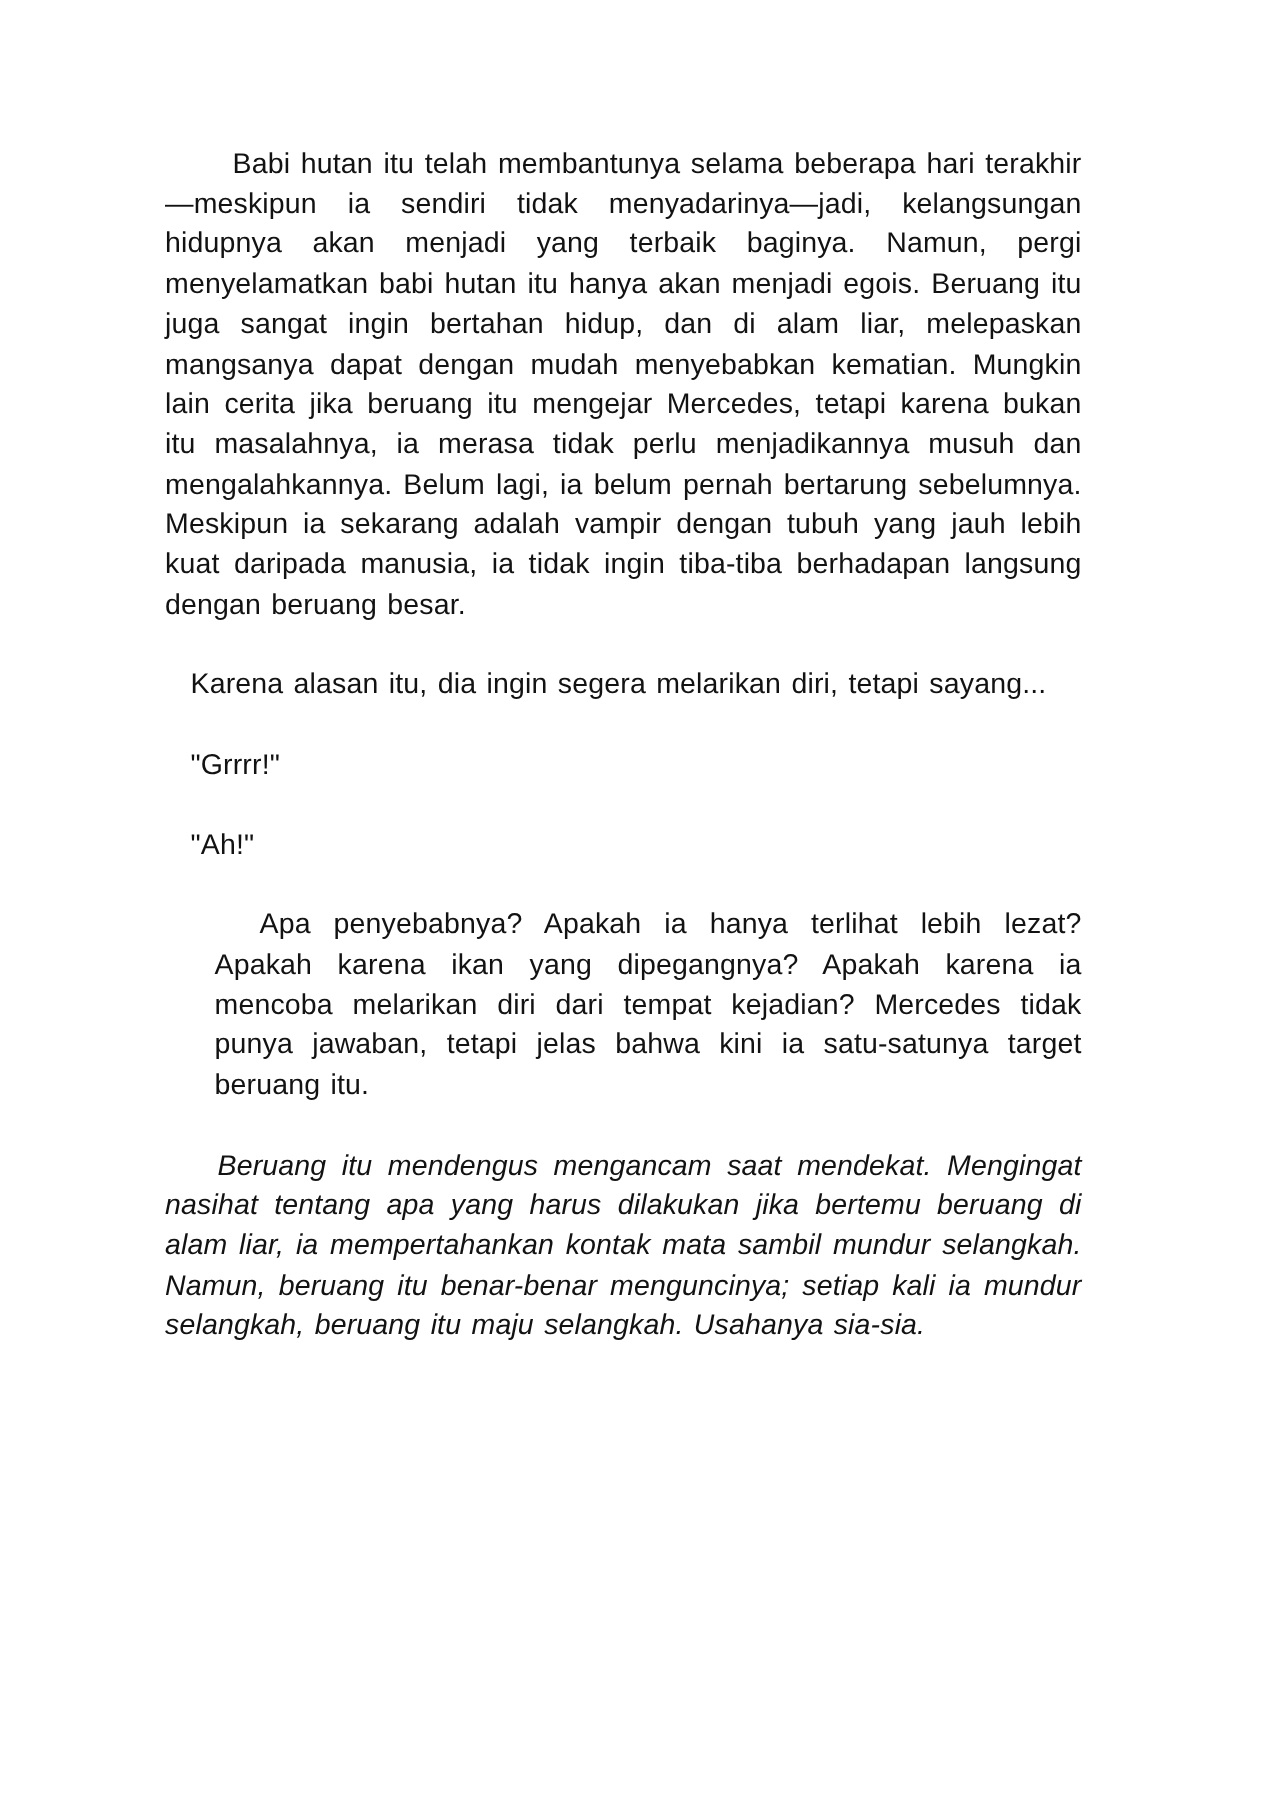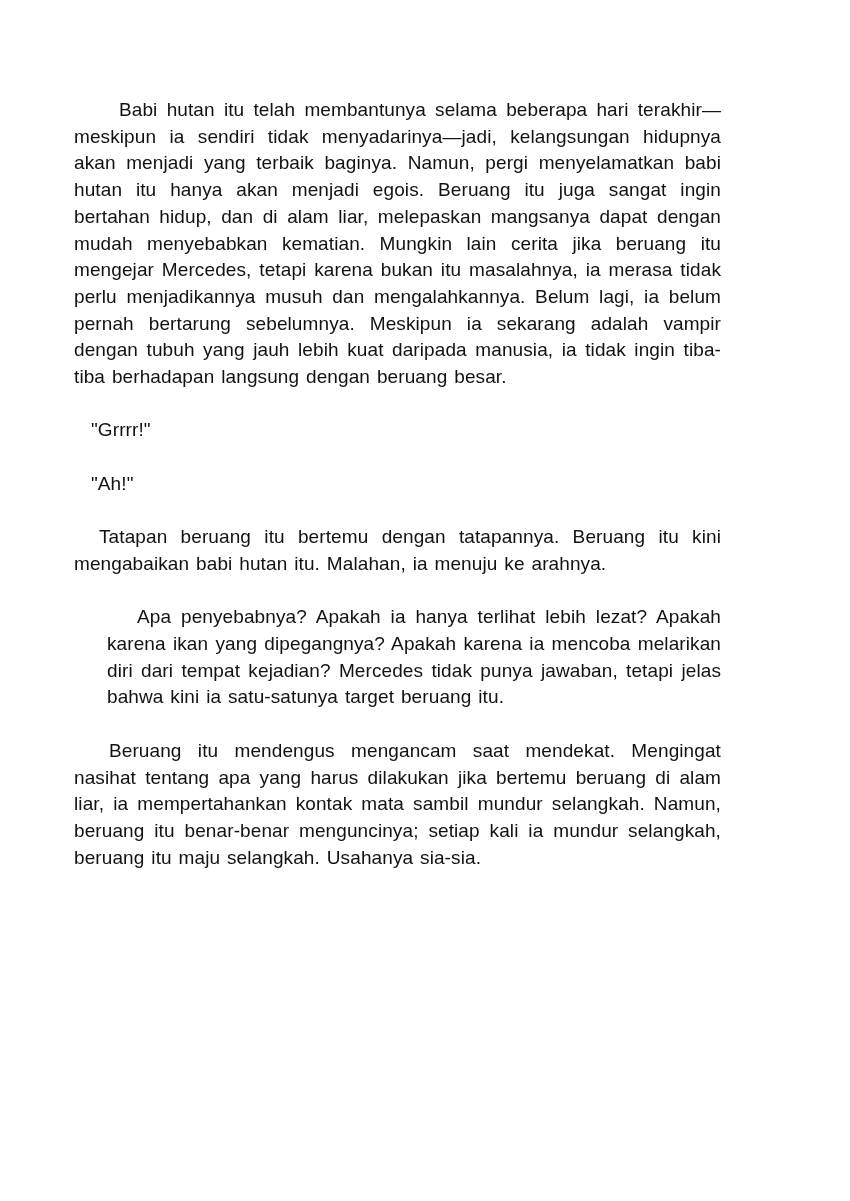--- a/index.html
+++ b/index.html
@@ -10,42 +10,42 @@
   body {
     width: 850px;
     height: 1201px;
     overflow: hidden;
     font-family: "Liberation Sans", "DejaVu Sans", sans-serif;
   }
   .page {
     box-sizing: border-box;
     width: 824px;
     height: 1201px;
-    padding: 97px 103px 0 74px;
+    padding: 97px 103px 0 110px;
     background: #ffffff;
     color: #121212;
   }
   .para {
     margin: 0 0 26.7px 0;
     font-size: 19px;
     line-height: 26.7px;
     text-align: justify;
     word-spacing: 1.5px;
     letter-spacing: 0.1px;
   }
   .para:last-child { margin-bottom: 0; }
   .ind-17 { text-indent: 17px; }
   .ind-25 { text-indent: 25px; }
   .ind-30 { text-indent: 30px; margin-left: 33px; }
-  .ind-35 { text-indent: 35px; }
+  .ind-35 { text-indent: 35px; font-style: italic; }
   .ind-45 { text-indent: 45px; }
 </style>
 </head>
 <body>
 
 <main class="page">
   <p class="para ind-45">Babi hutan itu telah membantunya selama beberapa hari terakhir—meskipun ia sendiri tidak menyadarinya—jadi, kelangsungan hidupnya akan menjadi yang terbaik baginya. Namun, pergi menyelamatkan babi hutan itu hanya akan menjadi egois. Beruang itu juga sangat ingin bertahan hidup, dan di alam liar, melepaskan mangsanya dapat dengan mudah menyebabkan kematian. Mungkin lain cerita jika beruang itu mengejar Mercedes, tetapi karena bukan itu masalahnya, ia merasa tidak perlu menjadikannya musuh dan mengalahkannya. Belum lagi, ia belum pernah bertarung sebelumnya. Meskipun ia sekarang adalah vampir dengan tubuh yang jauh lebih kuat daripada manusia, ia tidak ingin tiba-tiba berhadapan langsung dengan beruang besar.</p>
+  <p class="para ind-17">Karena alasan itu, dia ingin segera melarikan diri, tetapi sayang...</p>
   <p class="para ind-17">"Grrrr!"</p>
   <p class="para ind-17">"Ah!"</p>
-  <p class="para ind-25">Tatapan beruang itu bertemu dengan tatapannya. Beruang itu kini mengabaikan babi hutan itu. Malahan, ia menuju ke arahnya.</p>
   <p class="para ind-30">Apa penyebabnya? Apakah ia hanya terlihat lebih lezat? Apakah karena ikan yang dipegangnya? Apakah karena ia mencoba melarikan diri dari tempat kejadian? Mercedes tidak punya jawaban, tetapi jelas bahwa kini ia satu-satunya target beruang itu.</p>
   <p class="para ind-35">Beruang itu mendengus mengancam saat mendekat. Mengingat nasihat tentang apa yang harus dilakukan jika bertemu beruang di alam liar, ia mempertahankan kontak mata sambil mundur selangkah. Namun, beruang itu benar-benar menguncinya; setiap kali ia mundur selangkah, beruang itu maju selangkah. Usahanya sia-sia.</p>
 </main>
 
 </body></html>

